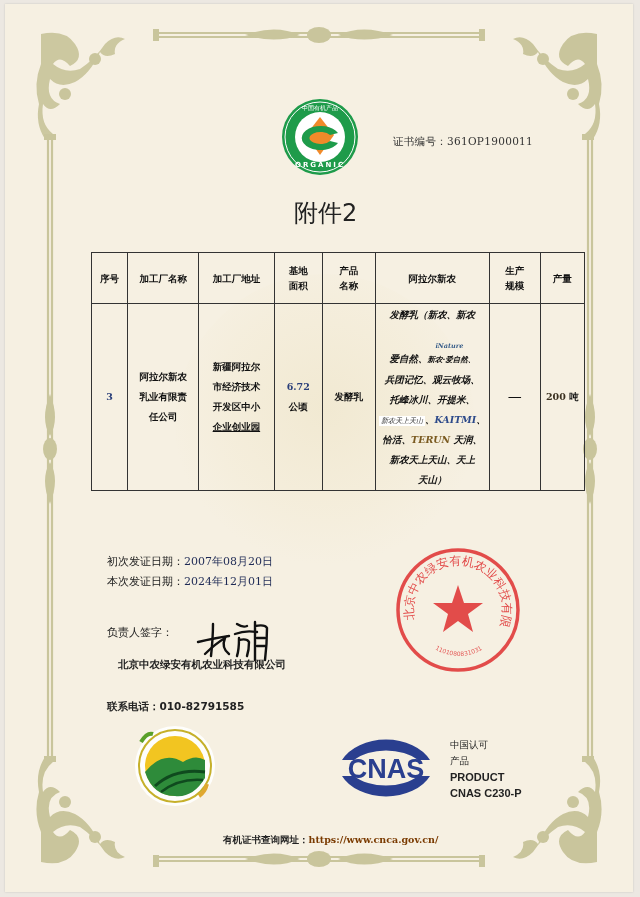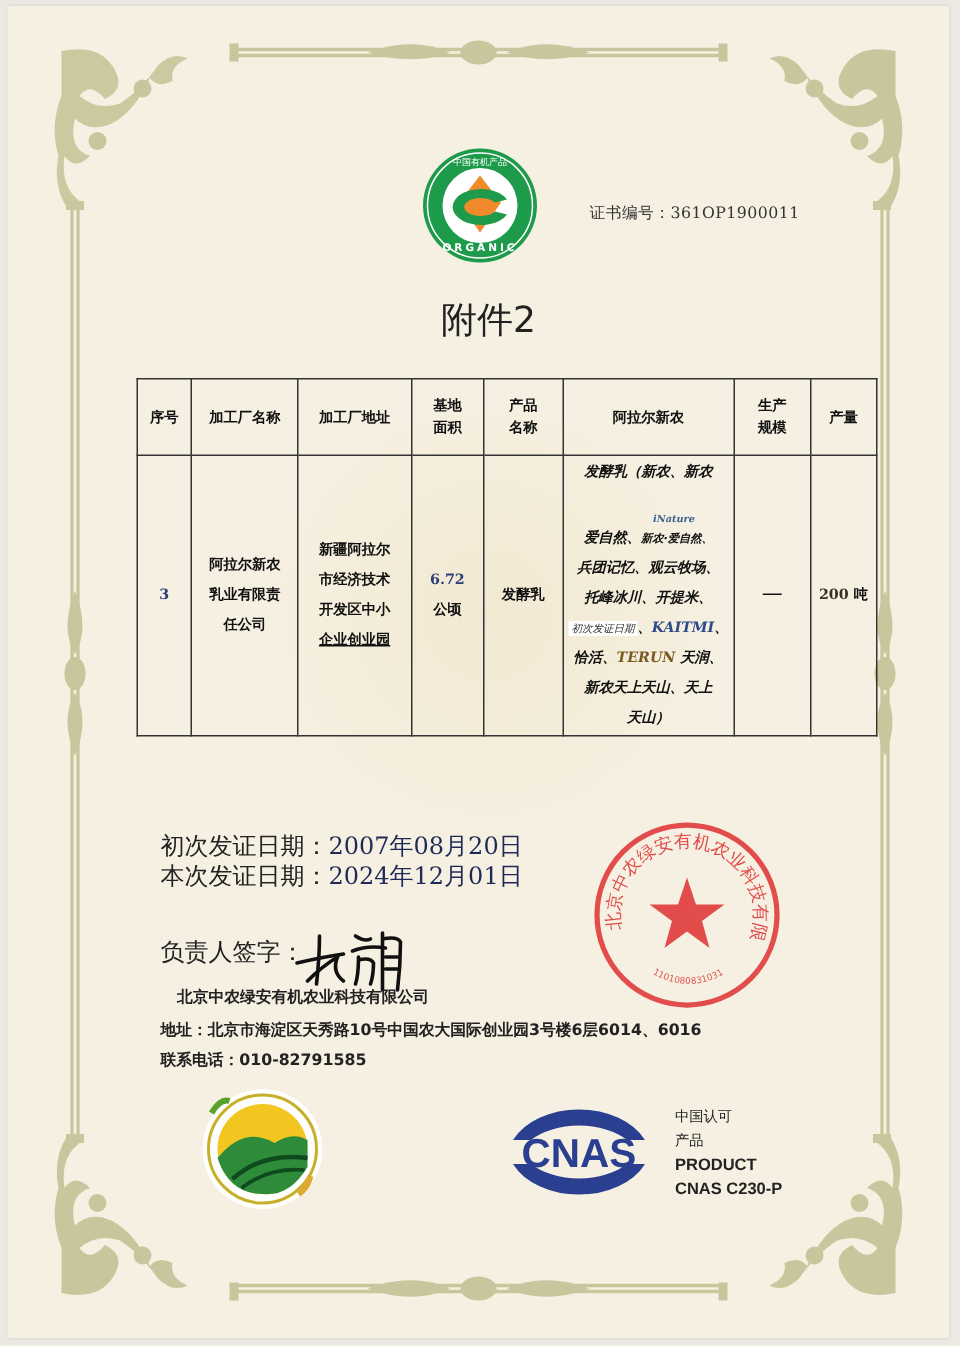--- a/index.html
+++ b/index.html
@@ -42,21 +42,21 @@
     padding:0 3px; line-height:20px;
   }
   table.cert th { height:50px; line-height:15px; font-size:9.5px; }
   table.cert td { height:186px; }
   .desc-cell { text-align:center; line-height:20.5px;font-style:italic; }
   .small-blue { color:#2a3f7a; font-family:"DejaVu Serif", serif; font-weight:bold; }
   .brand-blue { color:#2d4a8a; font-family:"DejaVu Serif", serif; font-weight:bold; }
   .brand-brown { color:#7a5a20; font-family:"DejaVu Serif", serif; font-weight:bold; }
   .inature { font-size:6.5px; color:#3a5f8a; font-family:"DejaVu Serif", serif; display:inline-block; line-height:7px; }
   .uyghur { display:inline-block; background:#fff; padding:0 2px; font-size:7px; color:#333; font-weight:normal; line-height:10px; }
-  .info { position:absolute; left:102px; font-size:16px; color:#222; font-family:"DejaVu Sans", sans-serif;text-align:right; }
+  .info { position:absolute; left:102px; font-size:11px; color:#222; font-family:"DejaVu Sans", sans-serif;text-align:right; }
   .info .val { color:#1e2a55; font-family:"DejaVu Serif", serif; }
   .signature { position:absolute; left:190px; top:612px; }
   .company { position:absolute; left:113px; top:654px; font-size:10.5px; color:#222; font-weight:bold; }
   .addr { position:absolute; left:102px; font-size:10.5px; color:#222; font-weight:bold; }
   .seal { position:absolute; left:388px; top:541px; }
   .logo-left { position:absolute; left:128px; top:716px; }
   .cnas { position:absolute; left:325px; top:720px; }
   .cnas-text { position:absolute; left:445px; top:733px; line-height:16px; font-size:10px; color:#222; }
   .cnas-text .cn { font-family:"DejaVu Serif", serif; font-size:9.5px; }
   .cnas-text .en { font-weight:bold; font-family:"Liberation Sans", sans-serif; font-size:11px; }
@@ -174,21 +174,21 @@
         <td>
           <span class="small-blue">6.72</span><br>
           <span>公顷</span>
         </td>
         <td><span>发酵乳</span></td>
         <td class="desc-cell">
           <span>发酵乳（新农、新农</span><br>
           <span>爱自然、</span><span style="display:inline-block;position:relative;margin-top:24px;"><span class="inature" style="position:absolute;top:-6px;left:8px;">iNature</span><span style="font-size:7.5px">新农·爱自然、</span></span><br>
           <span>兵团记忆、观云牧场、</span><br>
           <span>托峰冰川、开提米、</span><br>
-          <span class="uyghur">初次发证日期</span><span>、</span><span class="brand-blue">KAITMI</span><span>、</span><br>
+          <span class="uyghur">新农天上天山</span><span>、</span><span class="brand-blue">KAITMI</span><span>、</span><br>
           <span>恰活、</span><span class="brand-brown">TERUN</span><span> 天润、</span><br>
           <span>新农天上天山、天上</span><br>
           <span>天山）</span>
         </td>
         <td><span style="font-size:14px;font-weight:normal">—</span></td>
         <td><span class="small-blue" style="color:#3a3020">200</span> <span>吨</span></td>
       </tr>
     </tbody>
   </table>
 
@@ -207,21 +207,20 @@
       <path d="M10 38 Q20 28 30 22 Q26 32 34 38"></path>
       <path d="M42 8 Q48 12 52 10"></path>
       <path d="M40 18 Q50 14 62 16"></path>
       <path d="M44 22 Q44 34 42 40 M44 24 Q52 22 54 26 Q54 34 52 40"></path>
       <path d="M60 6 L60 44 M60 10 Q70 8 72 12 Q72 28 70 44"></path>
       <path d="M62 22 L70 22 M62 30 L70 30"></path>
     </g>
   </svg>
 
   <div class="company">北京中农绿安有机农业科技有限公司</div>
-  <div class="addr" style="top:676px">地址：北京市海淀区天秀路10号中国农大国际创业园3号楼6层6014、6016</div>
   <div class="addr" style="top:696px">联系电话：010-82791585</div>
 
   <svg class="seal" width="130" height="130" viewBox="0 0 130 130">
     <defs>
       <path id="sealArc" d="M22 78 A45 45 0 1 1 108 78"></path>
       <path id="sealArcB" d="M42 104 A45 45 0 0 0 90 104"></path>
     </defs>
     <circle cx="65" cy="65" r="60" fill="none" stroke="#e03a3a" stroke-width="3.5" opacity="0.9"></circle>
     <text font-size="12" fill="#e03a3a" font-family="DejaVu Sans, sans-serif" opacity="0.9">
       <textPath href="#sealArc" startOffset="2%">北京中农绿安有机农业科技有限公司</textPath>
@@ -248,13 +247,16 @@
     <path d="M12 52 A48 34 0 0 0 100 52 L88 52 A40 24 0 0 1 24 52 Z" fill="#2a3f8f"></path>
     <text x="56" y="54" text-anchor="middle" font-size="27" font-weight="bold" fill="#2a3f8f" font-family="Liberation Sans, sans-serif">CNAS</text>
   </svg>
   <div class="cnas-text">
     <div class="cn">中国认可</div>
     <div class="cn">产品</div>
     <div class="en">PRODUCT</div>
     <div class="en">CNAS C230-P</div>
   </div>
 
+  <div class="footer">
+    <span>有机证书查询网址：</span><span class="url">https://www.cnca.gov.cn/</span>
+  </div>
 </div>
 
 </body></html>

